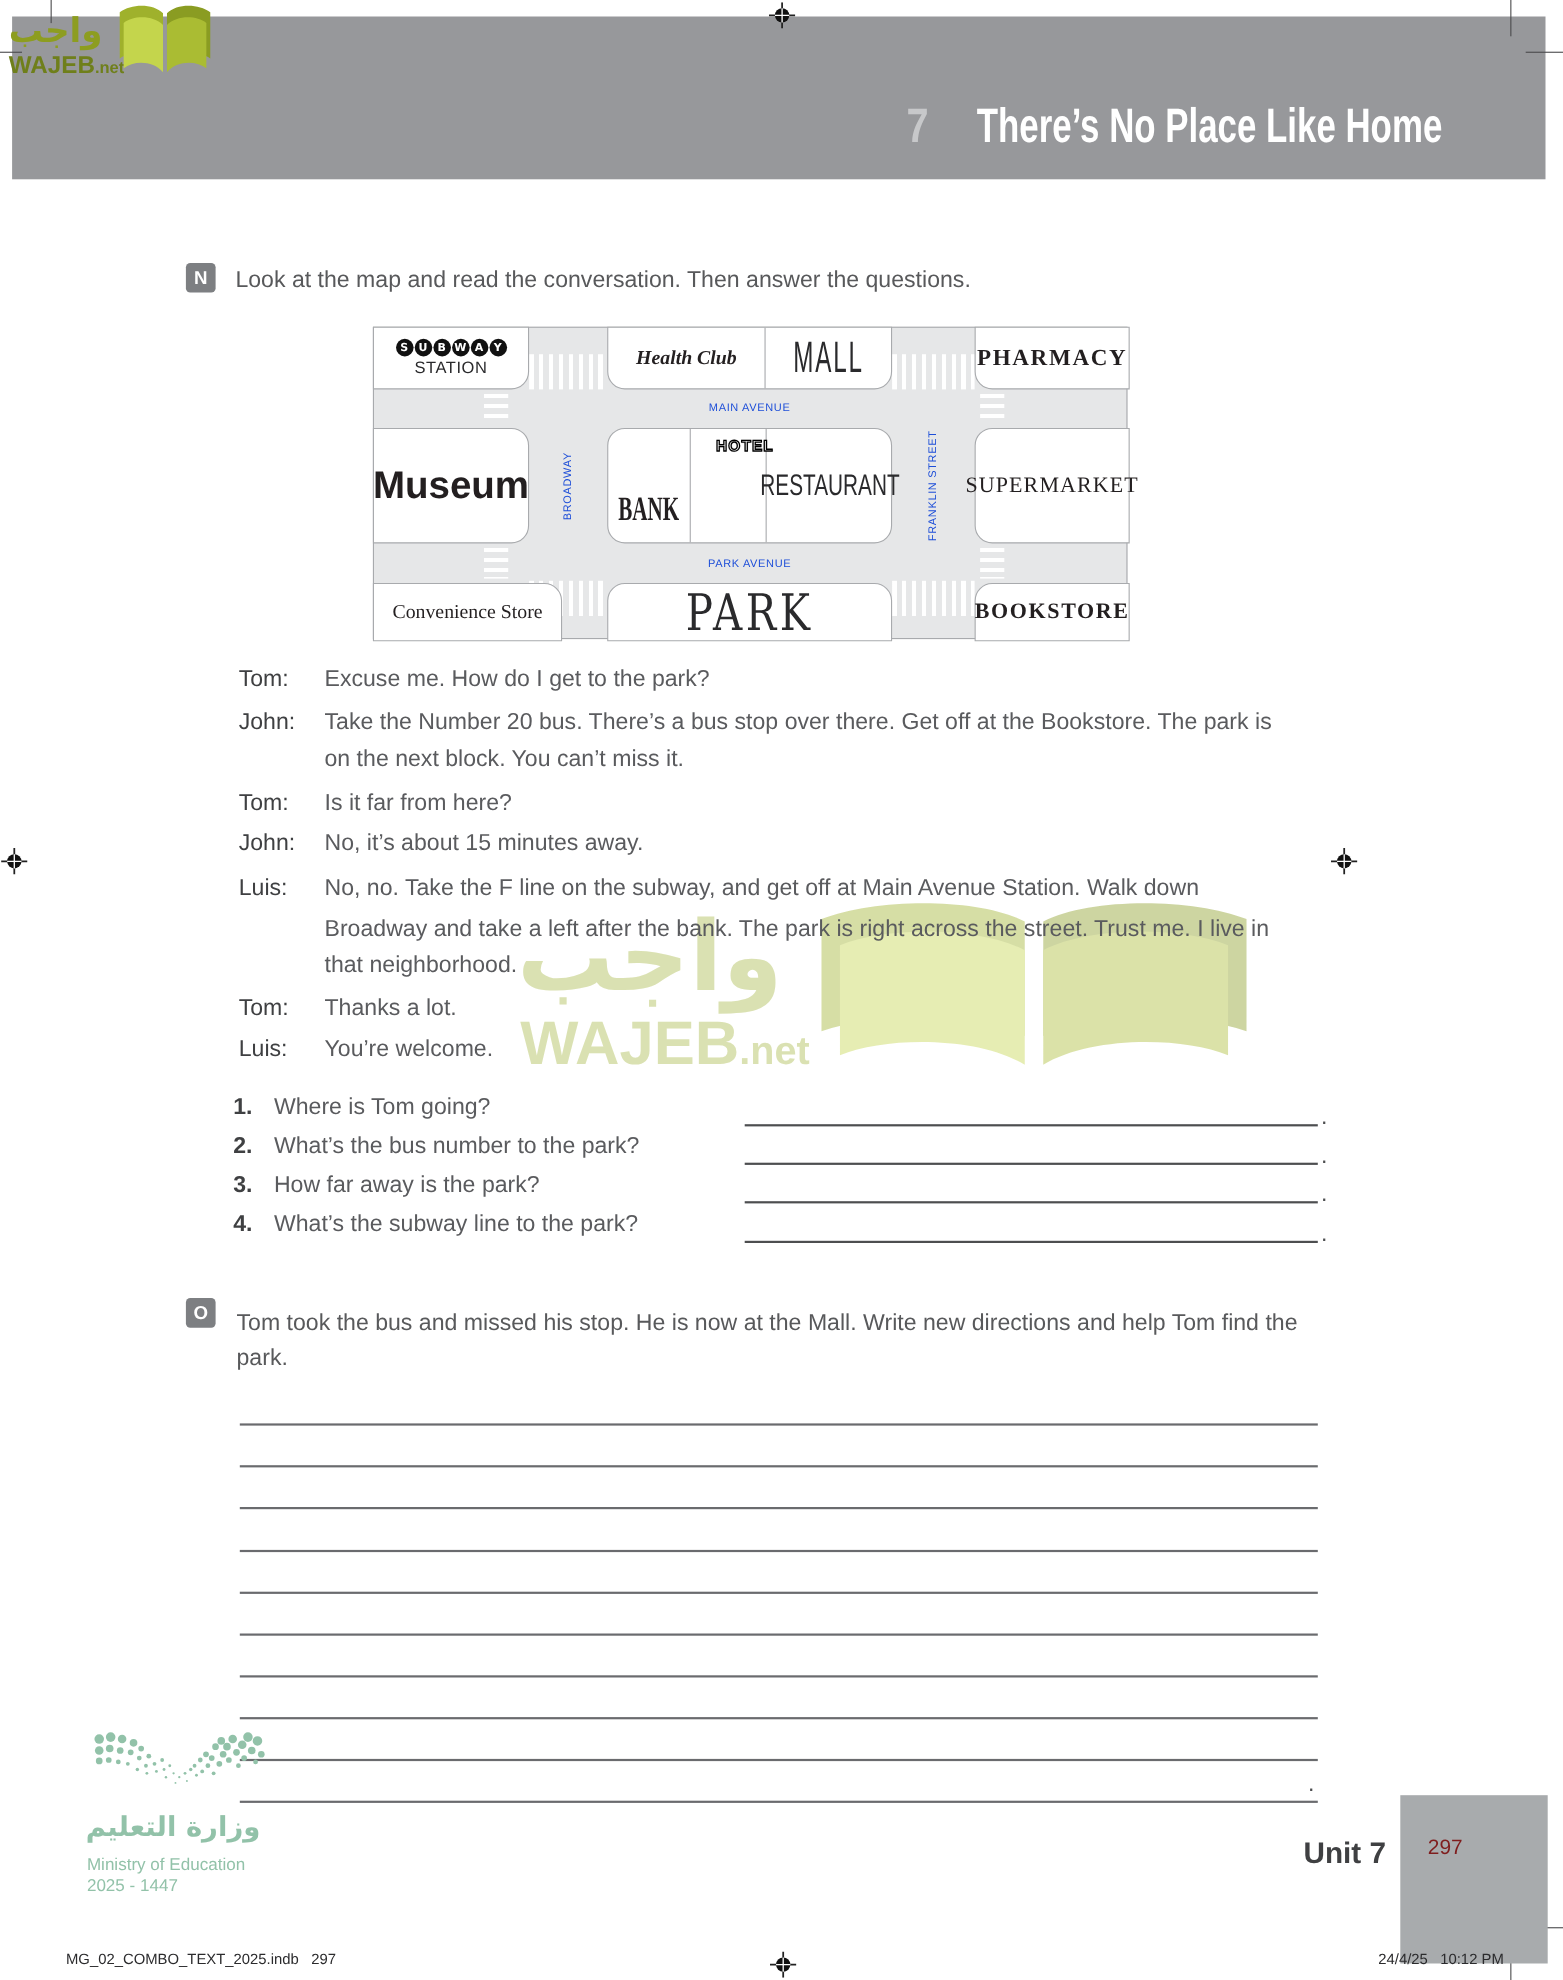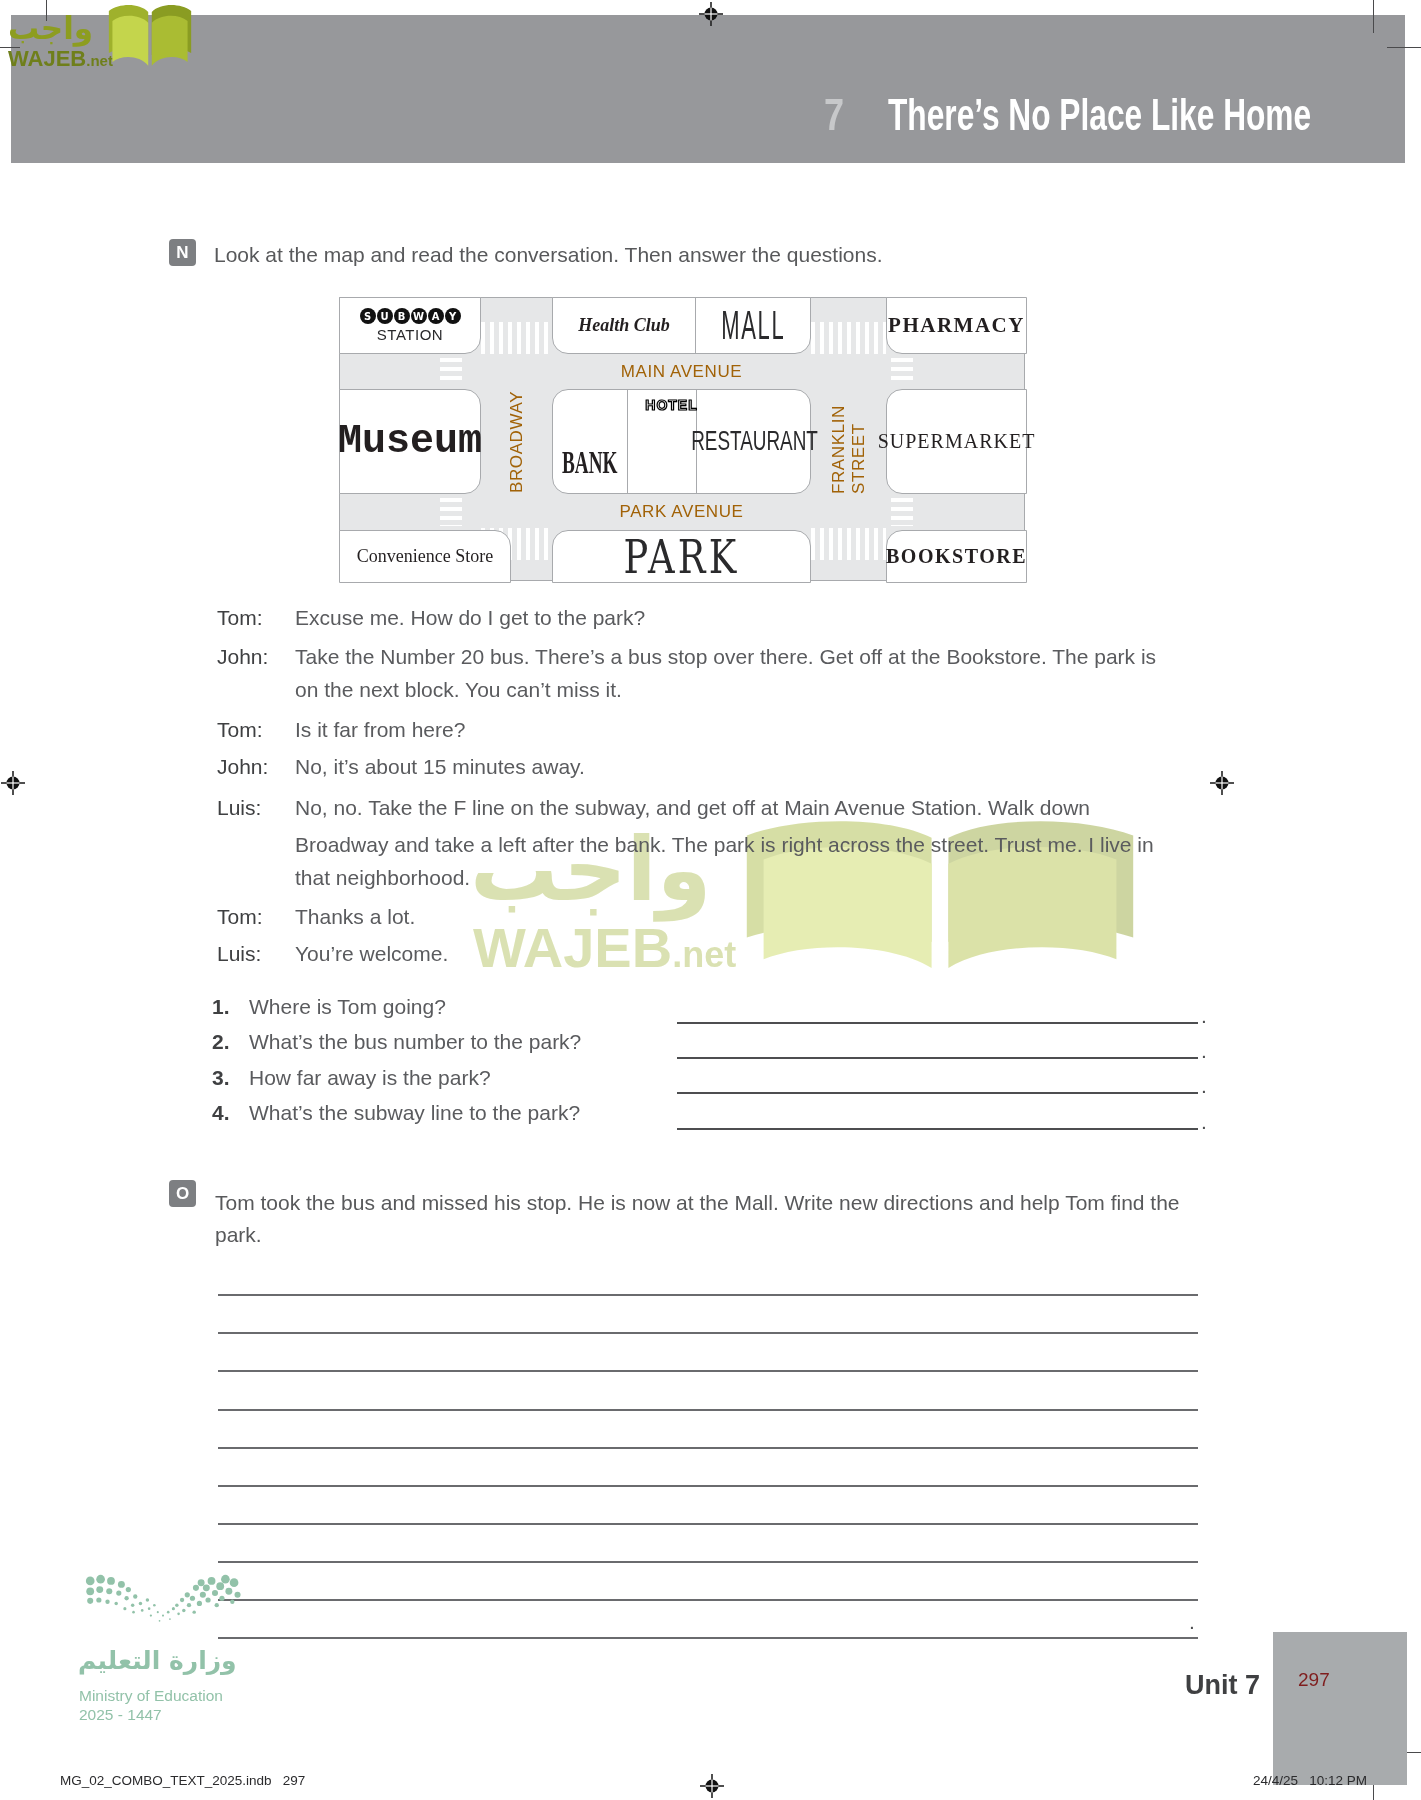--- a/index.html
+++ b/index.html
@@ -21,31 +21,31 @@
   .instr{position:absolute;font-size:21px;color:#58595b;white-space:nowrap;}
   
   .map{position:absolute;left:339px;top:297px;width:686px;height:284px;background:#e6e7e8;
        border:1px solid #a8aaad;box-sizing:border-box;}
   .bld{position:absolute;background:#fff;border:1px solid #a8aaad;box-sizing:border-box;
        display:flex;align-items:center;justify-content:center;color:#231f20;overflow:visible;}
   .bdiv{position:absolute;top:0;bottom:0;width:1px;background:#a8aaad;}
   .cwv{position:absolute;background:repeating-linear-gradient(90deg,#fff 0 4px,rgba(0,0,0,0) 4px 9px);}
   .cwh{position:absolute;background:repeating-linear-gradient(180deg,#fff 0 4px,rgba(0,0,0,0) 4px 9px);}
   .street-label{position:absolute;display:flex;align-items:center;justify-content:center;
-       font-size:17px;letter-spacing:.6px;color:#a16207;}
+       font-size:10px;letter-spacing:.6px;color:#1d4ed8;}
   .vlabel{writing-mode:vertical-rl;transform:rotate(180deg);}
   .subway-circles{display:flex;gap:1px;justify-content:center;}
   .subway-circles span{width:16px;height:16px;border-radius:50%;background:#111;color:#fff;
        font-size:10px;font-weight:bold;display:flex;align-items:center;justify-content:center;
        font-family:"DejaVu Sans",sans-serif;}
   .t-station{font-size:15px;letter-spacing:.5px;color:#2a2a2c;margin-top:2px;}
   .t-health{font-family:"Liberation Serif",serif;font-style:italic;font-weight:bold;font-size:18px;}
   .t-mall{font-size:40px;letter-spacing:3px;transform:scaleX(.55);color:#2a2a2c;}
   .t-pharmacy{font-family:"Liberation Serif",serif;font-weight:bold;font-size:21px;letter-spacing:1.5px;}
-  .t-museum{font-family:Liberation Mono, monospace;font-weight:bold;font-size:40px;}
+  .t-museum{font-family:Liberation Sans, sans-serif;font-weight:bold;font-size:35px;}
   .t-bank{font-family:"Liberation Serif",serif;font-weight:bold;font-size:31px;transform:scaleX(.62);}
   .t-hotel{font-weight:800;font-size:14px;letter-spacing:1px;color:#fff;
        -webkit-text-stroke:1.2px #000;text-shadow:0 0 1px #000;}
   .t-restaurant{font-size:27px;transform:scaleX(.70);color:#2a2a2c;white-space:nowrap;}
   .t-supermarket{font-family:"Liberation Serif",serif;font-size:20px;letter-spacing:1px;}
   .t-convenience{font-family:"Liberation Serif",serif;font-size:18px;}
   .t-park{font-family:"DejaVu Serif",serif;font-size:46px;letter-spacing:4px;transform:scaleX(.8);color:#2a2a2c;}
   .t-bookstore{font-family:"Liberation Serif",serif;font-weight:bold;font-size:20px;letter-spacing:1.5px;}
   
   .conv-line{position:absolute;font-size:21px;white-space:nowrap;color:#5a5b5e;}
@@ -178,21 +178,21 @@
 
     <div class="bld" style="left:-1px;top:91px;width:142px;height:105px;border-radius:0 16px 16px 0;">
       <span class="t-museum">Museum</span>
     </div>
     <div class="bld" style="left:212px;top:91px;width:259px;height:105px;border-radius:16px;">
       <div class="bdiv" style="left:74px;"></div>
       <div class="bdiv" style="left:143px;"></div>
       <div class="abs" style="left:0;top:45px;width:74px;height:55px;display:flex;align-items:center;justify-content:center;">
             <span class="t-bank">BANK</span>
           </div>
-      <div class="abs t-hotel" style="left:84px;top:7px;width:69px;text-align:center;">HOTEL</div>
+      <div class="abs t-hotel" style="left:74px;top:7px;width:69px;padding-left:24px;">HOTEL</div>
       <div class="abs" style="left:143px;top:0;width:116px;height:100%;display:flex;align-items:center;justify-content:center;">
             <span class="t-restaurant">RESTAURANT</span>
           </div>
     </div>
     <div class="bld" style="left:546px;top:91px;width:141px;height:105px;border-radius:16px 0 0 16px;">
       <span class="t-supermarket">SUPERMARKET</span>
     </div>
 
     <div class="street-label" style="left:212px;top:196px;width:259px;height:36px;">PARK AVENUE</div>
 

